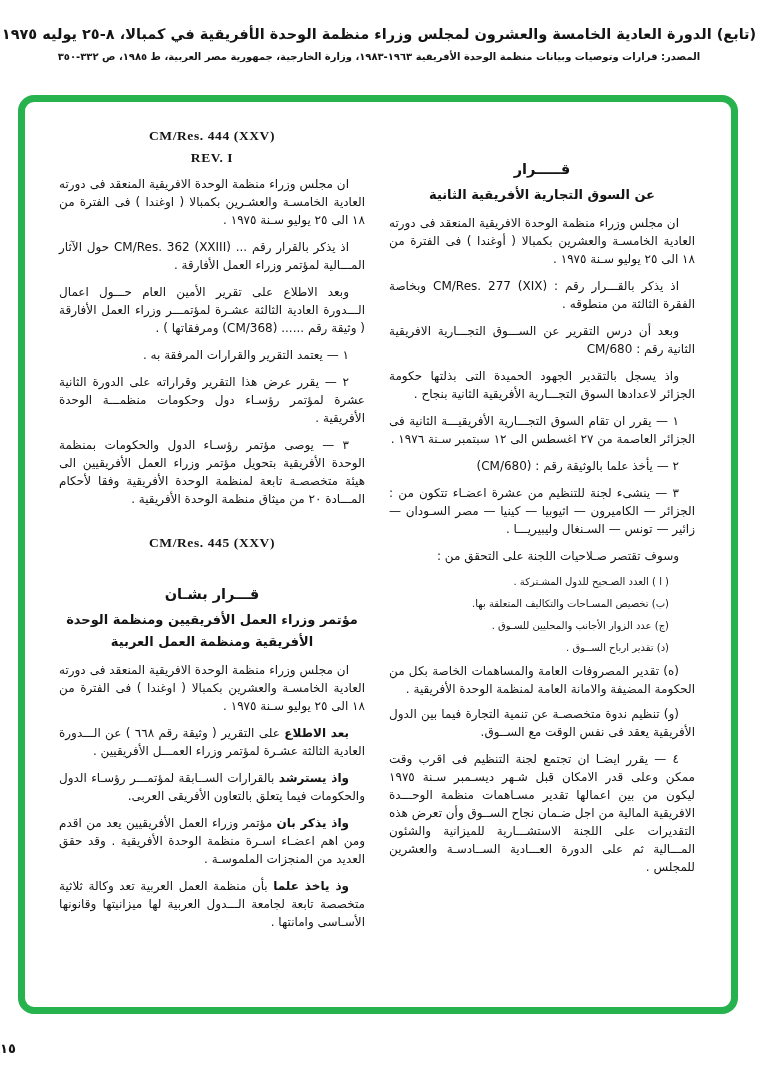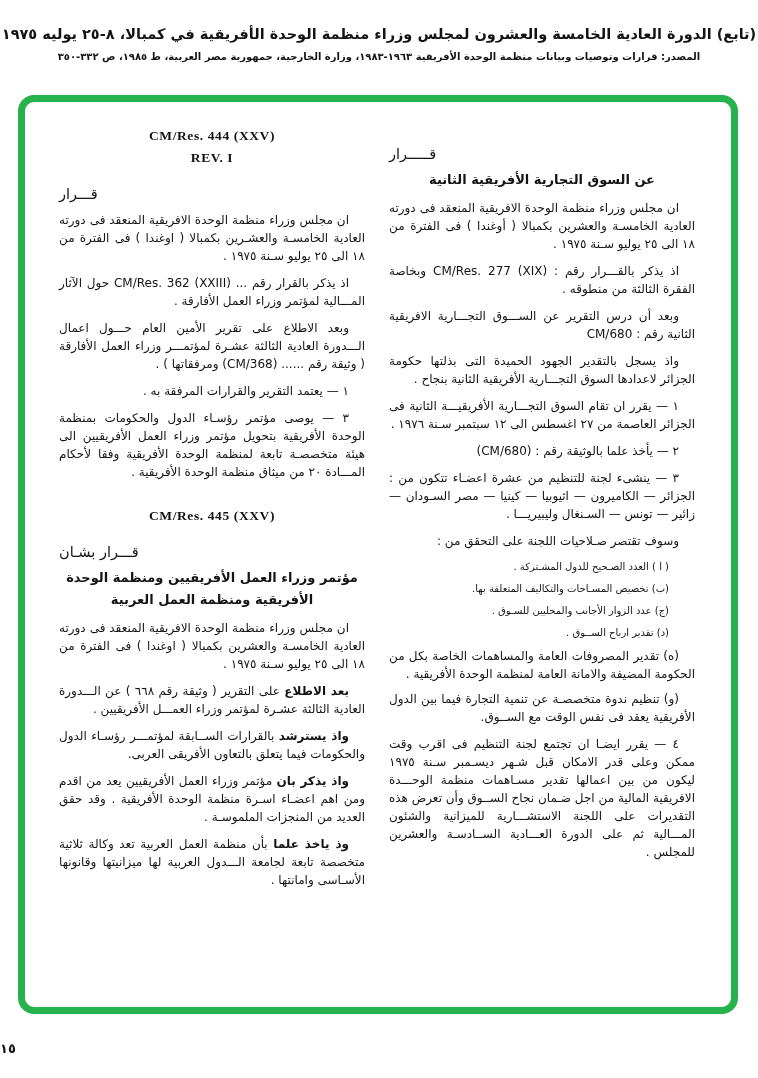--- a/index.html
+++ b/index.html
@@ -56,24 +56,24 @@
     direction: ltr;
     text-align: center;
     font-family: "Liberation Serif", "DejaVu Serif", serif;
     font-weight: bold;
     font-size: 13.5px;
     letter-spacing: 0.6px;
     margin: 2px 0 0 0;
   }
   .res-code.rev { margin-top: 6px; }
   .res-title {
-    text-align: left;
-    font-weight: normal;
+    text-align: center;
+    font-weight: bold;
     font-size: 14.5px;
-    margin: 20px 0 8px 0;
+    margin: 35px 0 8px 0;
   }
   .res-subtitle {
     text-align: center;
     font-weight: bold;
     font-size: 13px;
     margin: 6px 0 8px 0;
     line-height: 1.55;
   }
   .para {
     font-size: 12px;
@@ -132,25 +132,25 @@
       <p class="list-item">(ج) عدد الزوار الأجانب والمحليين للسـوق .</p>
       <p class="list-item">(د) تقدير ارباح الســوق .</p>
       <p class="para tight">(ه) تقدير المصروفات العامة والمساهمات الخاصة بكل من الحكومة المضيفة والامانة العامة لمنظمة الوحدة الأفريقية .</p>
       <p class="para tight">(و) تنظيم ندوة متخصصـة عن تنمية التجارة فيما بين الدول الأفريقية يعقد فى نفس الوقت مع الســوق.</p>
       <p class="para">٤ — يقرر ايضـا ان تجتمع لجنة التنظيم فى اقرب وقت ممكن وعلى قدر الامكان قبل شـهر ديسـمبر سـنة ١٩٧٥ ليكون من بين اعمالها تقدير مسـاهمات منظمة الوحـــدة الافريقية المالية من اجل ضـمان نجاح الســوق وأن تعرض هذه التقديرات على اللجنة الاستشـــارية للميزانية والشئون المـــالية ثم على الدورة العـــادية الســادسـة والعشرين للمجلس .</p>
     </div>
 
     <div class="col">
       <div class="res-code">CM/Res. 444 (XXV)</div>
       <div class="res-code rev">REV. I</div>
-      <div class="res-title">قـــرار</div>
       <p class="para">ان مجلس وزراء منظمة الوحدة الافريقية المنعقد فى دورته العادية الخامسـة والعشـرين بكمبالا ( اوغندا ) فى الفترة من ١٨ الى ٢٥ يوليو سـنة ١٩٧٥ .</p>
       <p class="para">اذ يذكر بالقرار رقم ... CM/Res. 362 (XXIII) حول الآثار المـــالية لمؤتمر وزراء العمل الأفارقة .</p>
       <p class="para">وبعد الاطلاع على تقرير الأمين العام حـــول اعمال الـــدورة العادية الثالثة عشـرة لمؤتمـــر وزراء العمل الأفارقة ( وثيقة رقم ...... (CM/368) ومرفقاتها ) .</p>
       <p class="para">١ — يعتمد التقرير والقرارات المرفقة به .</p>
+      <p class="para">٢ — يقرر عرض هذا التقرير وقراراته على الدورة الثانية عشرة لمؤتمر رؤسـاء دول وحكومات منظمـــة الوحدة الأفريقية .</p>
       <p class="para">٣ — يوصى مؤتمر رؤسـاء الدول والحكومات بمنظمة الوحدة الأفريقية بتحويل مؤتمر وزراء العمل الأفريقيين الى هيئة متخصصـة تابعة لمنظمة الوحدة الأفريقية وفقا لأحكام المـــادة ٢٠ من ميثاق منظمة الوحدة الأفريقية .</p>
 
       <div class="section-gap"></div>
 
       <div class="res-code">CM/Res. 445 (XXV)</div>
       <div class="res-title">قـــرار بشـان</div>
       <div class="res-subtitle" style="margin-bottom:2px">مؤتمر وزراء العمل الأفريقيين ومنظمة الوحدة</div>
       <div class="res-subtitle" style="margin-top:2px">الأفريقية ومنظمة العمل العربية</div>
       <p class="para">ان مجلس وزراء منظمة الوحدة الافريقية المنعقد فى دورته العادية الخامسـة والعشرين بكمبالا ( اوغندا ) فى الفترة من ١٨ الى ٢٥ يوليو سـنة ١٩٧٥ .</p>
       <p class="para"><span class="lead">بعد الاطلاع</span><span> على التقرير ( وثيقة رقم ٦٦٨ ) عن الـــدورة العادية الثالثة عشـرة لمؤتمر وزراء العمـــل الأفريقيين .</span></p>

